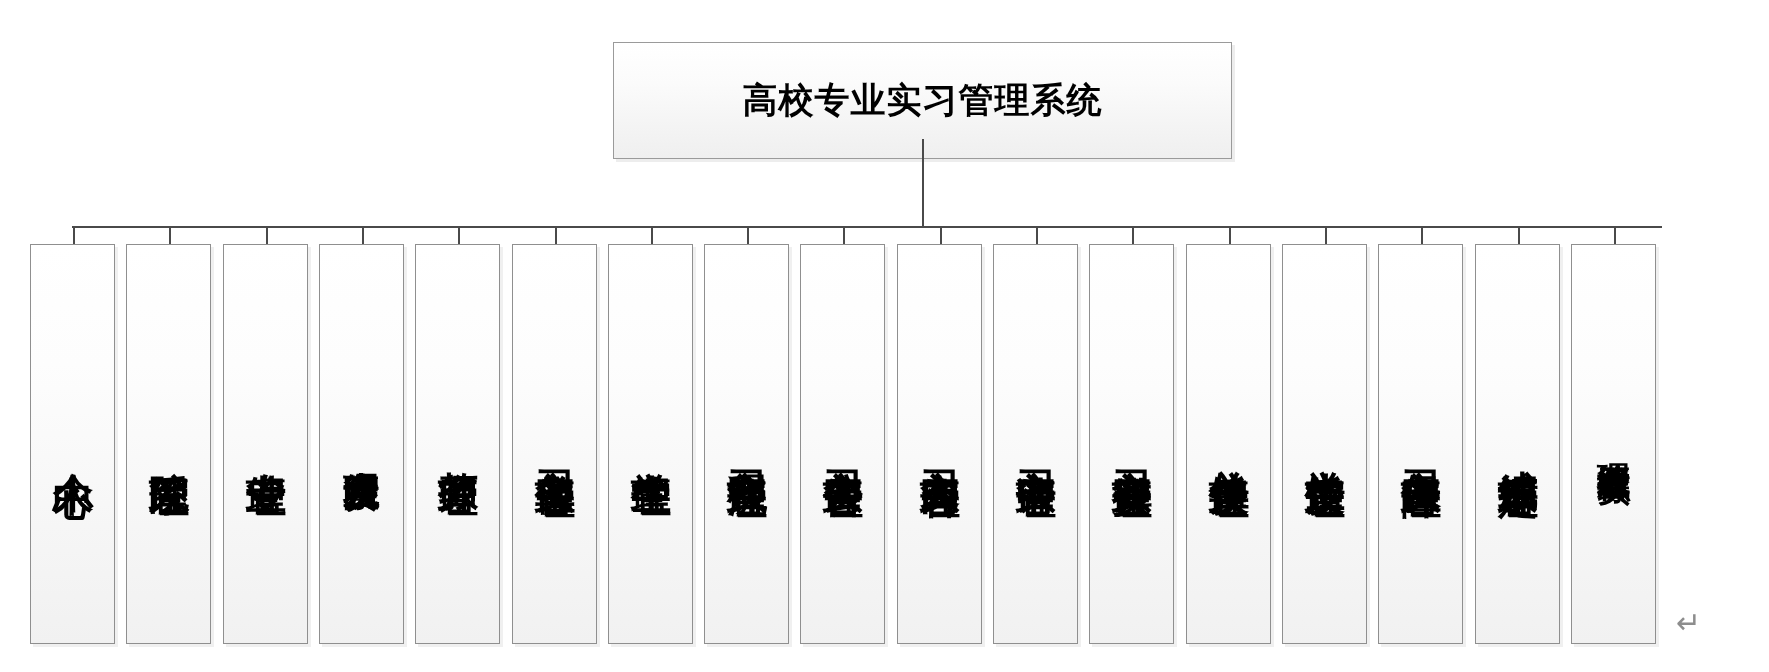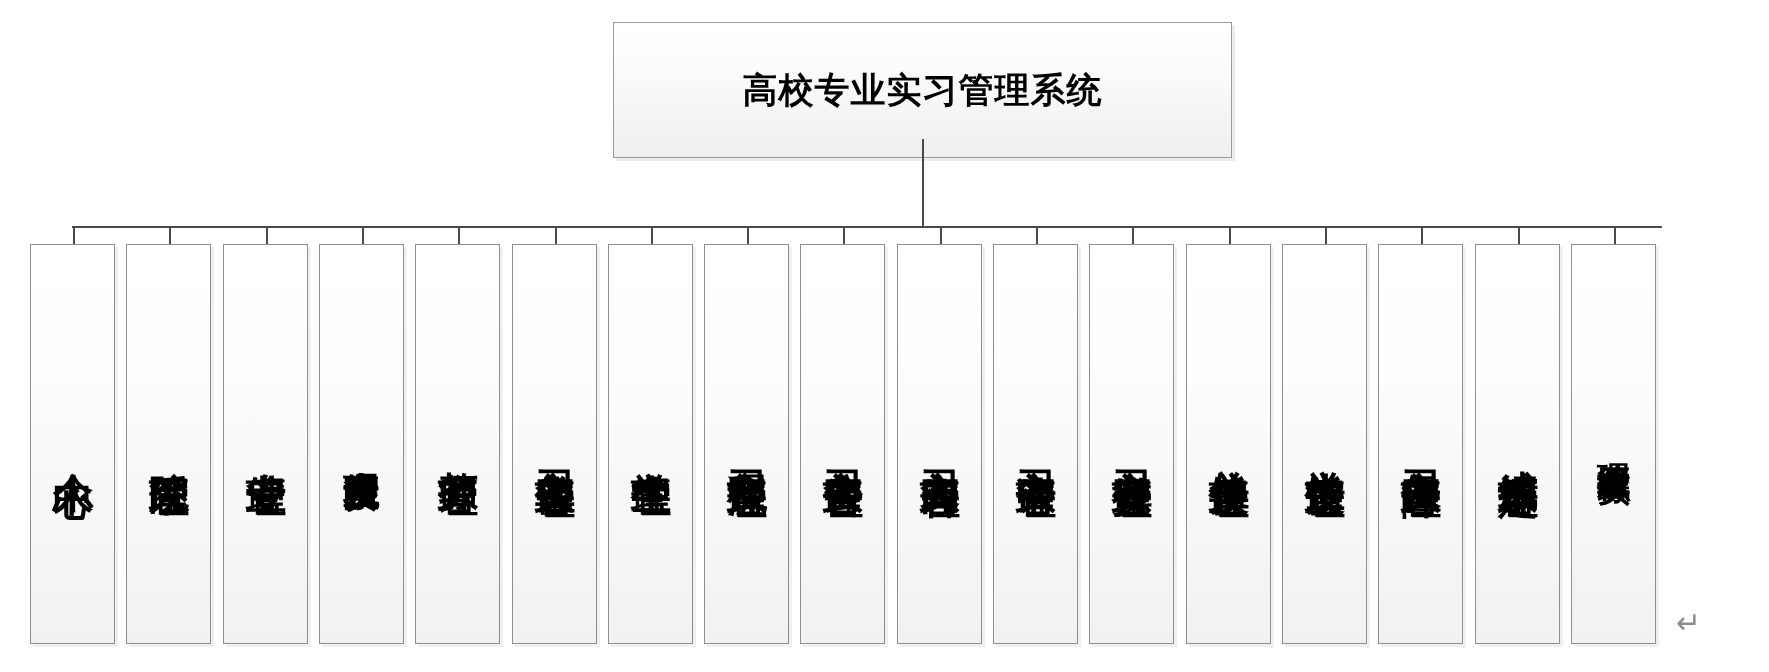--- a/index.html
+++ b/index.html
@@ -13,23 +13,23 @@
     width: 1769px;
     height: 672px;
     background: #ffffff;
     overflow: hidden;
   }
 
   
   .root-node {
     position: absolute;
     left: 613px;
-    top: 22px;
+    top: 42px;
     width: 619px;
-    height: 136px;
+    height: 117px;
     background: linear-gradient(to bottom, #ffffff 0%, #fbfbfb 35%, #efefef 100%);
     border: 1px solid #9a9a9a;
     box-shadow: 3px 3px 0 rgba(0,0,0,0.07);
     display: flex;
     align-items: center;
     justify-content: center;
   }
   .root-node .root-label {
     font-size: 35px;
     font-weight: bold;

